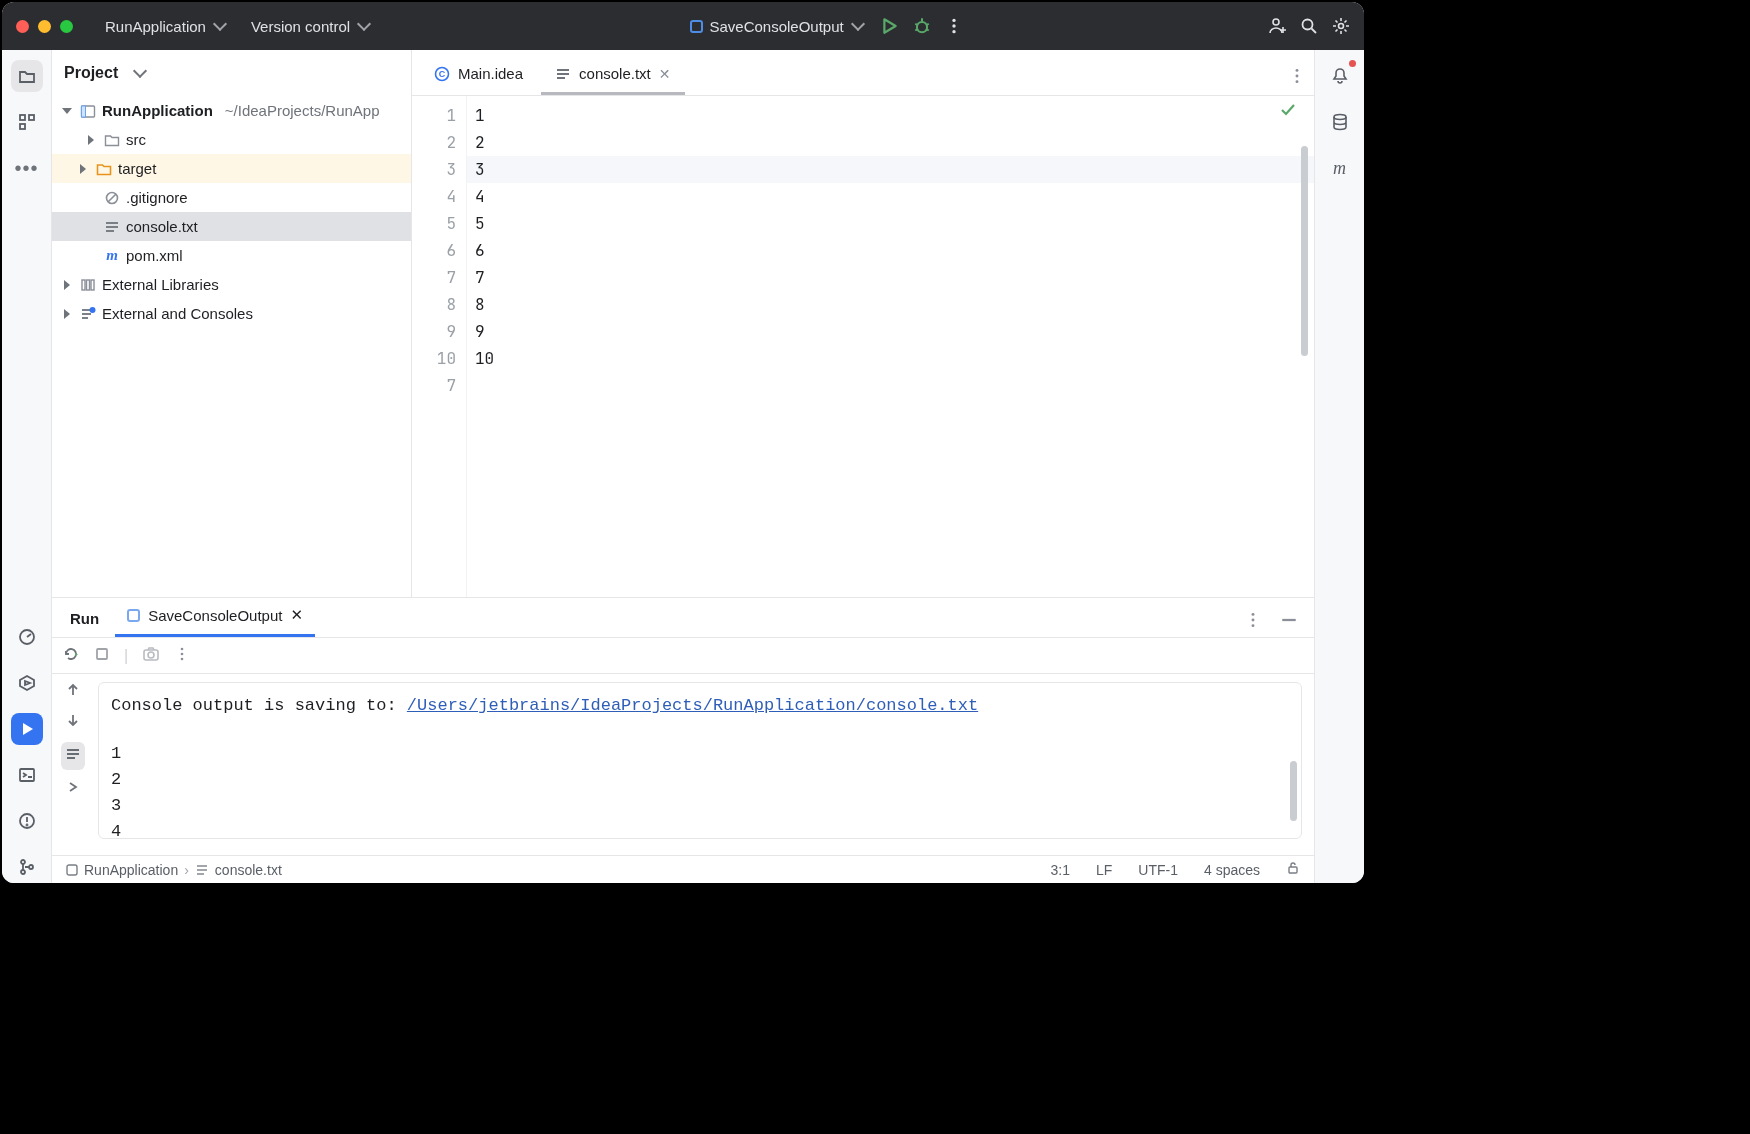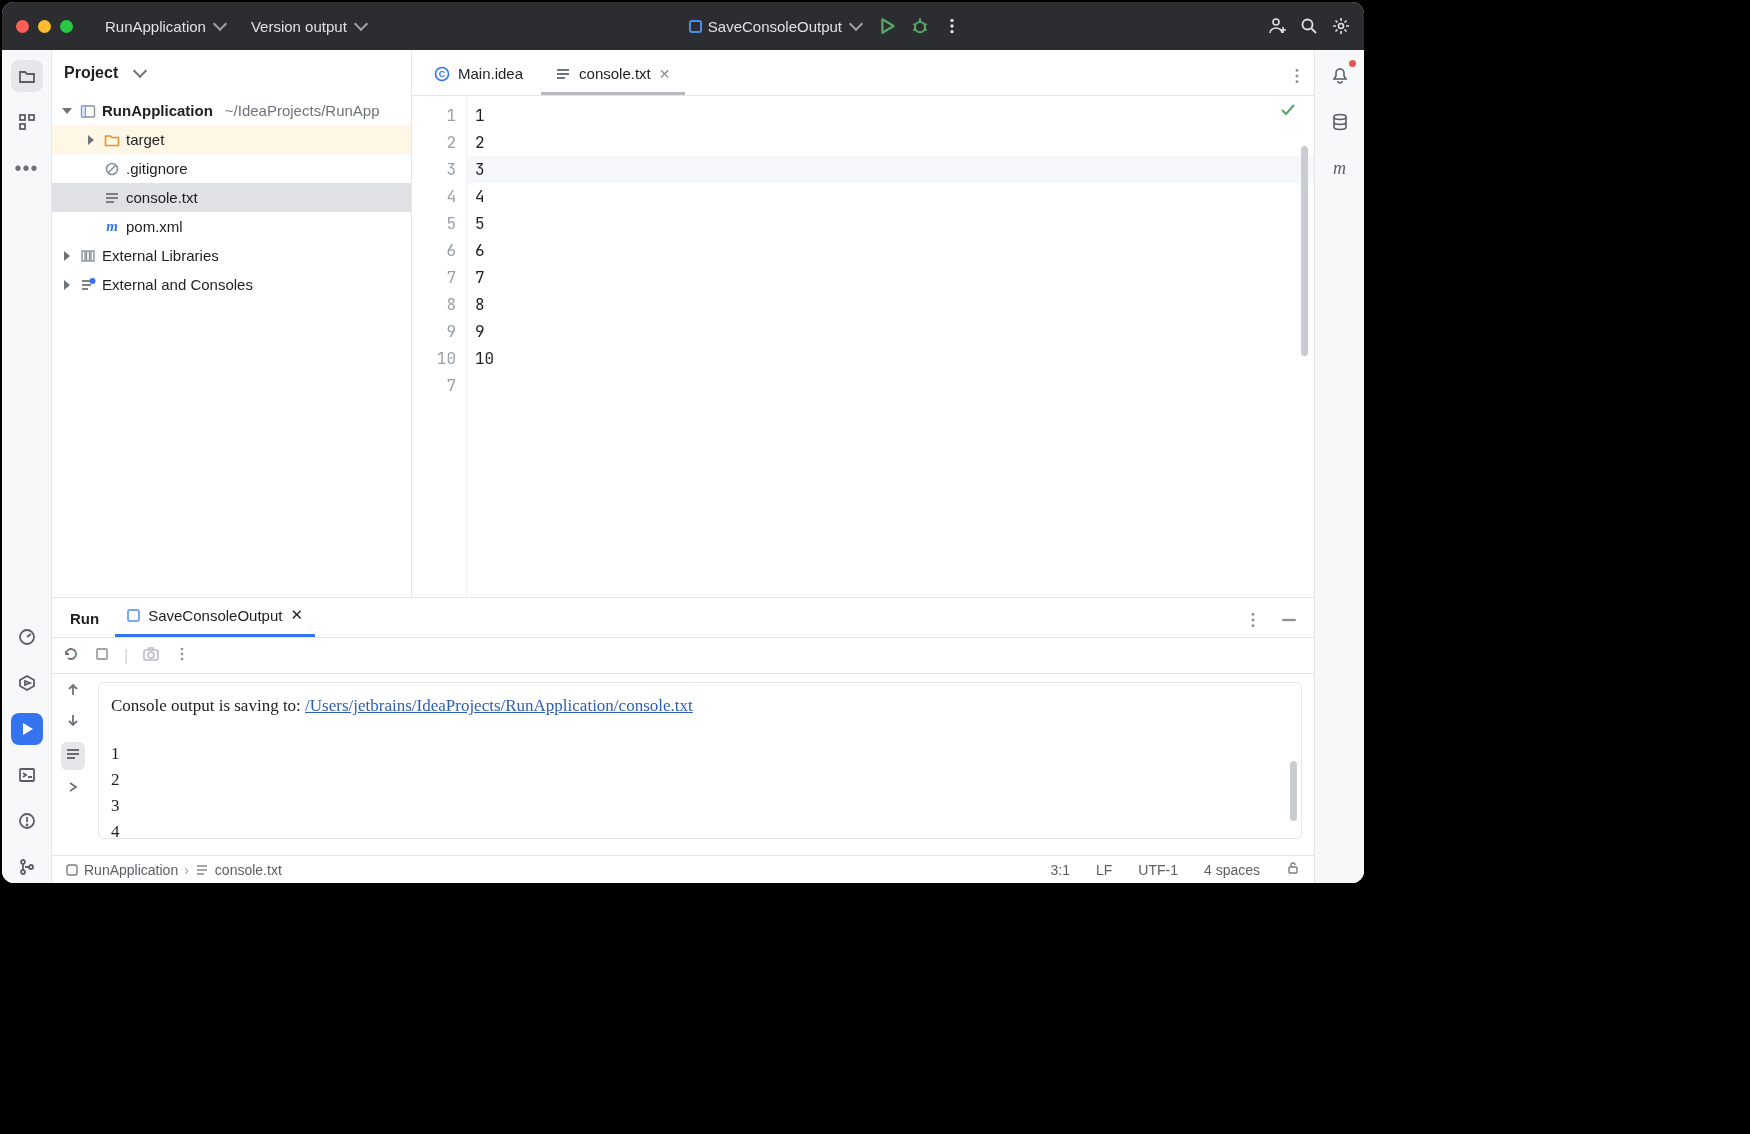--- a/index.html
+++ b/index.html
@@ -74,21 +74,21 @@
   
   .runwin{height:258px;border-top:1px solid var(--border);display:flex;flex-direction:column}
   .runtabs{height:40px;display:flex;align-items:flex-end;padding:0 10px;gap:8px;border-bottom:1px solid var(--border)}
   .rtab-title{font-size:15px;font-weight:700;padding:10px 8px}
   .rtab{display:flex;align-items:center;gap:8px;padding:10px 12px;font-size:15px;border-bottom:3px solid transparent}
   .rtab.active{border-bottom-color:var(--blue)}
   .rtools{height:36px;display:flex;align-items:center;padding:0 10px;gap:14px;border-bottom:1px solid var(--border);color:#6f737a}
   .rbody{flex:1;display:flex;min-height:0}
   .rside{width:42px;display:flex;flex-direction:column;align-items:center;gap:10px;padding-top:8px;color:#6f737a}
   .rside .sel{background:#e6e6e9;border-radius:6px;padding:4px}
-  .rconsole{flex:1;margin:8px 12px 16px 4px;border:1px solid var(--border);border-radius:6px;padding:10px 12px;font-family:Liberation Serif, serif;font-size:17px;overflow:auto;line-height:26px;position:relative}
+  .rconsole{flex:1;margin:8px 12px 16px 4px;border:1px solid var(--border);border-radius:6px;padding:10px 12px;font-family:Liberation Mono, monospace;font-size:17px;overflow:auto;line-height:26px;position:relative}
   .rconsole a{color:var(--link);text-decoration:underline}
   .rscroll{position:absolute;right:4px;top:50%;width:7px;height:60px;background:#c9ccd1;border-radius:4px}
 
   
   .status{height:28px;border-top:1px solid var(--border);display:flex;align-items:center;padding:0 14px;font-size:14px;color:#5a5e66;gap:8px}
   .status .sp{flex:1}
   .crumb{display:flex;align-items:center;gap:6px}
   .chev-r{color:#a0a3a8}
 
   
@@ -103,21 +103,21 @@
     <div class="traffic">
       <span class="tl-red"></span>
       <span class="tl-yel"></span>
       <span class="tl-grn"></span>
     </div>
     <div class="tbtn">
       <span>RunApplication</span>
       <span class="chev-d"></span>
     </div>
     <div class="tbtn">
-      <span>Version output</span>
+      <span>Version control</span>
       <span class="chev-d"></span>
     </div>
     <div class="spacer"></div>
     <div class="tbtn">
       <span class="sqicon"></span>
       <span>SaveConsoleOutput</span>
       <span class="chev-d"></span>
     </div>
     <div class="tgroup">
       <span class="ticon">
@@ -242,21 +242,32 @@
                 </span>
   <span class="ficon">
                   <svg width="16" height="16" viewBox="0 0 16 16" fill="none">
                     <rect x="1.5" y="3" width="13" height="11" rx="1" stroke="#8a8f98" stroke-width="1.4"></rect>
                     <rect x="1.5" y="3" width="4" height="11" fill="#cfe3ff" stroke="#6aa3ee" stroke-width="1"></rect>
                   </svg>
                 </span>
   <span class="lbl"><b>RunApplication</b></span>
   <span class="dim" style="margin-left:6px">~/IdeaProjects/RunApp</span>
               </div>
-              <div class="trow sel-w" style="padding-left:32px">
+              <div class="trow" style="padding-left:32px">
+    <span class="tw">
+                  <span class="tri r"></span>
+                </span>
+                <span class="ficon">
+                  <svg width="16" height="16" viewBox="0 0 16 16" fill="none">
+                    <path d="M1.5 4h5l1.5 1.5h6.5v8h-13z" stroke="#8a8f98" stroke-width="1.4"></path>
+                  </svg>
+                </span>
+    <span class="lbl">src</span>
+              </div>
+              <div class="trow sel-w" style="padding-left:24px">
     <span class="tw">
                   <span class="tri r"></span>
                 </span>
                 <span class="ficon">
                   <svg width="16" height="16" viewBox="0 0 16 16" fill="none">
                     <path d="M1.5 4h5l1.5 1.5h6.5v8h-13z" stroke="#e7941d" stroke-width="1.6"></path>
                   </svg>
                 </span>
     <span class="lbl">target</span>
               </div>

